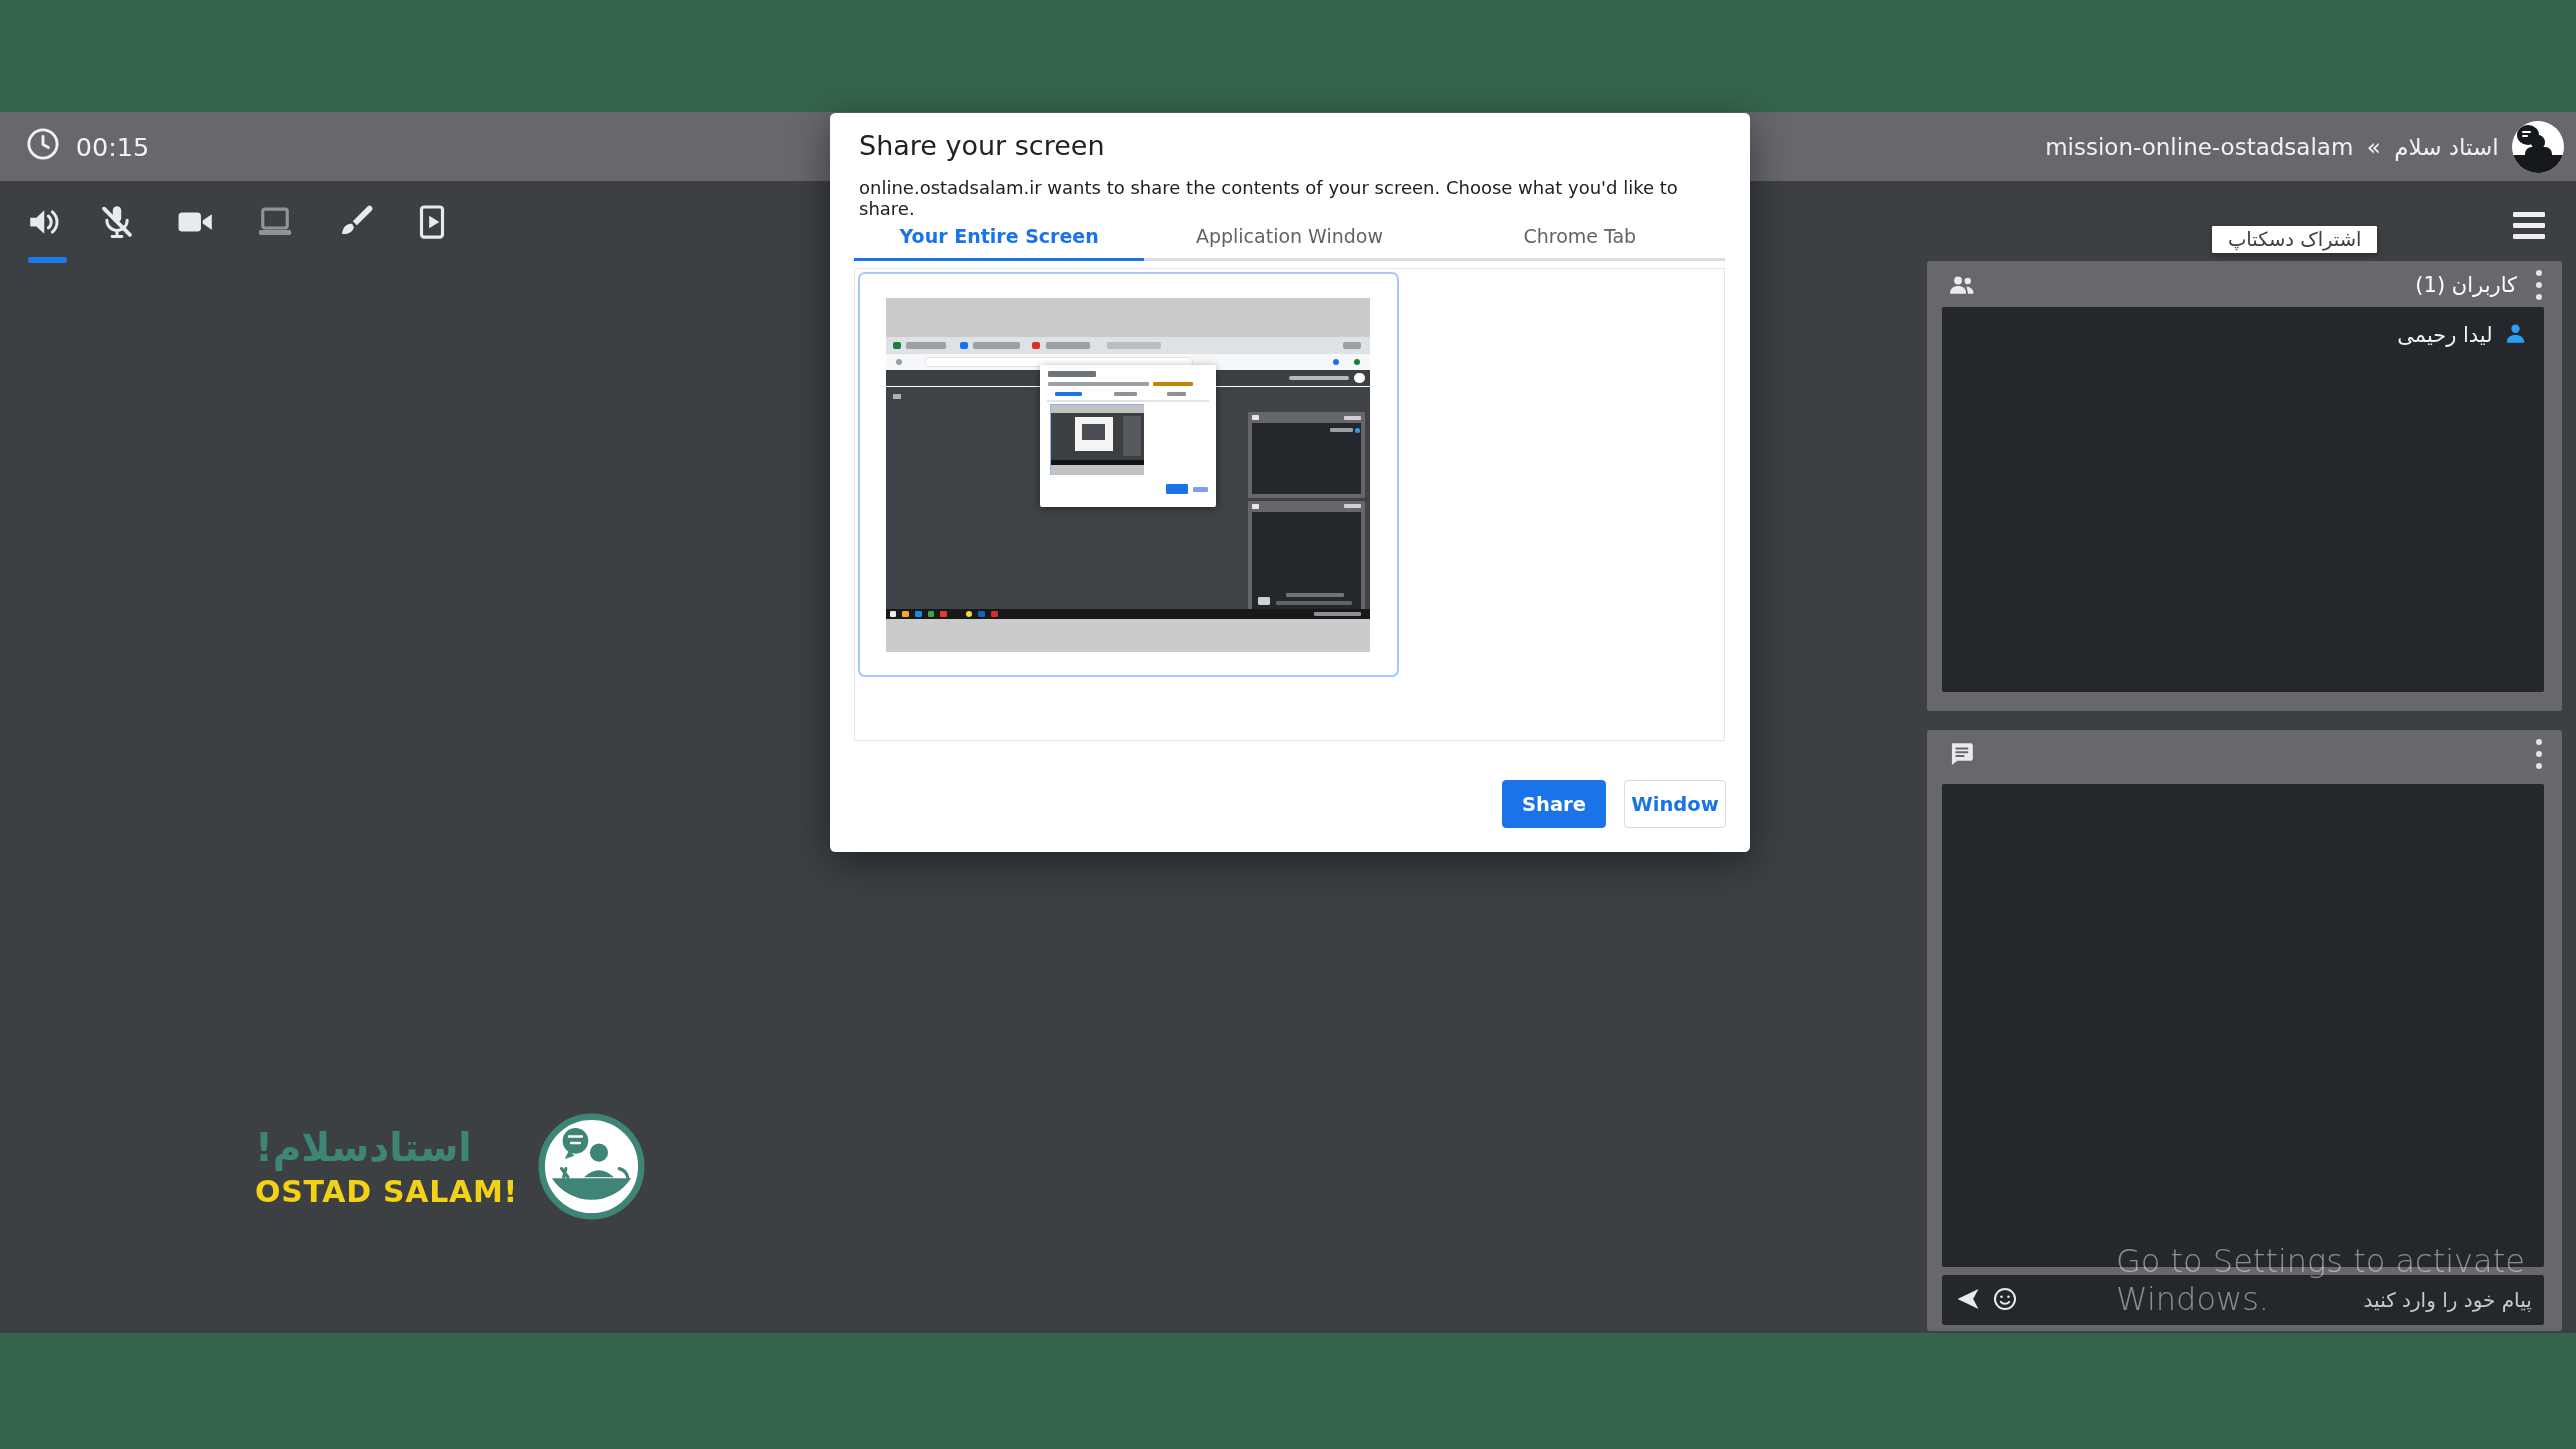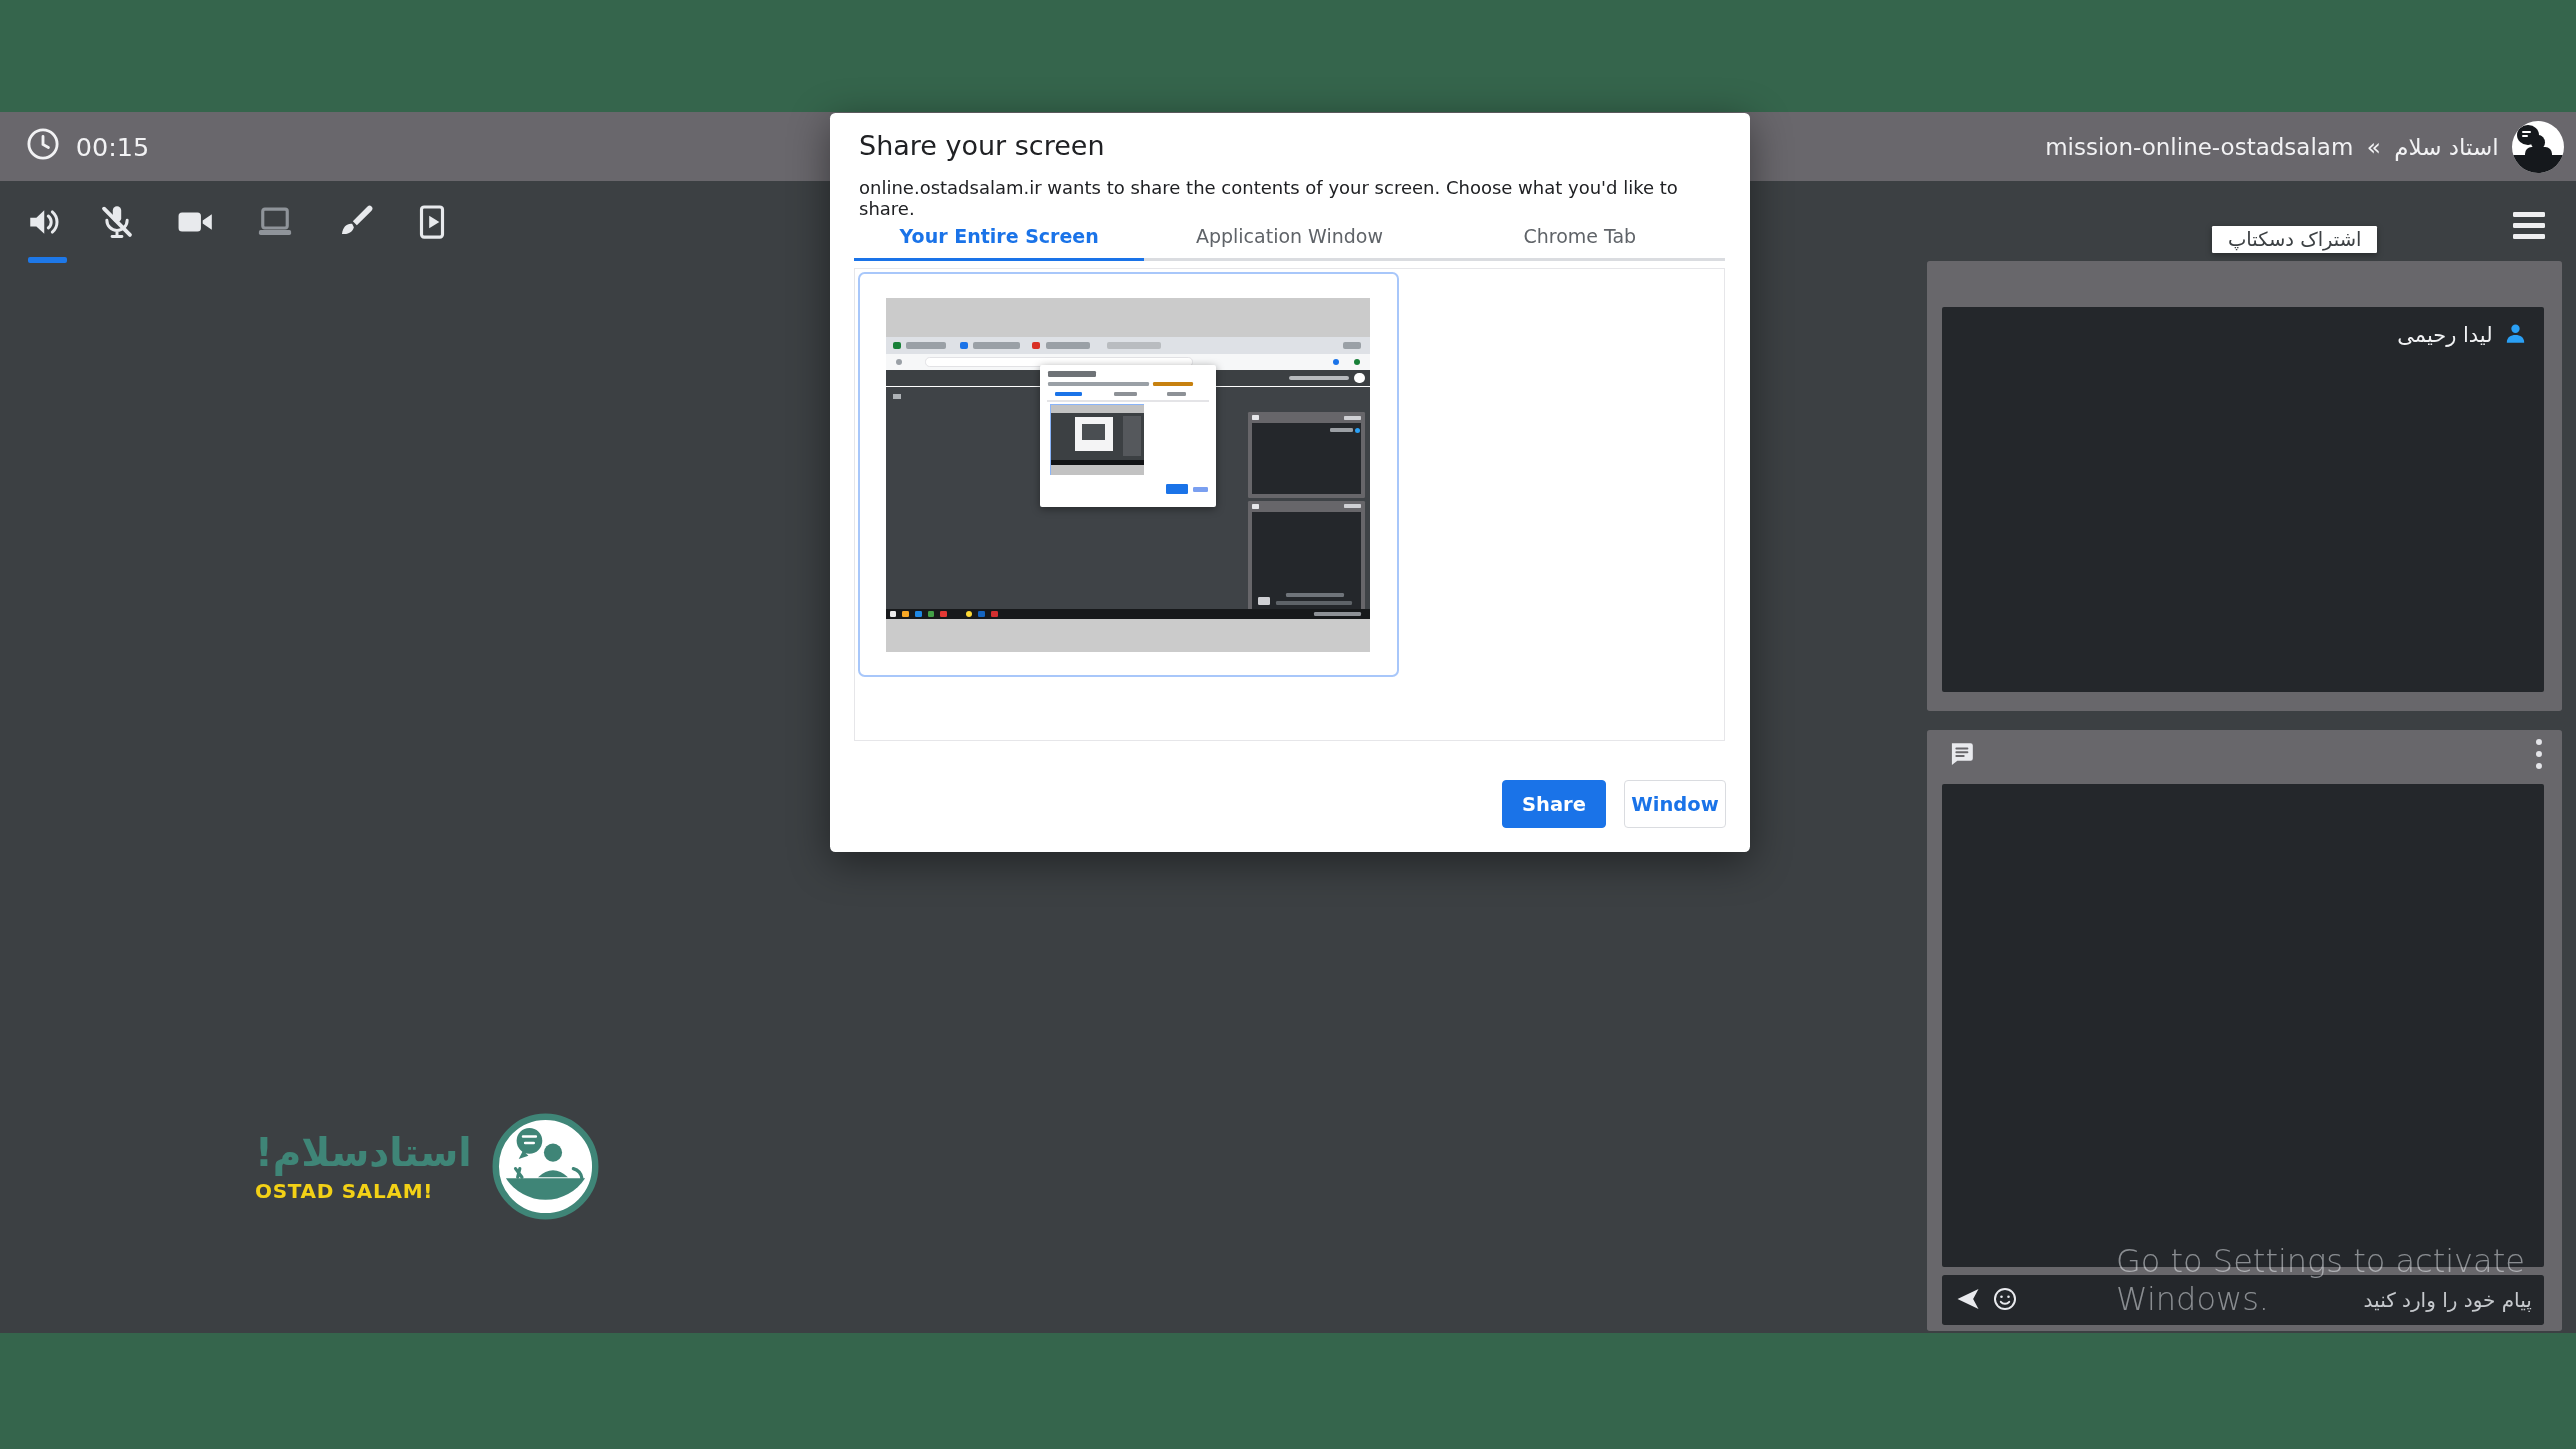--- a/index.html
+++ b/index.html
@@ -32,21 +32,21 @@
   .tool-btn svg{width:42px;height:42px;}
   .active-underline{position:absolute;left:28px;top:76px;width:39px;height:6px;border-radius:2px;background:#1e78e8;}
 
   .hamburger{position:absolute;left:2513px;top:27px;width:35px;height:35px;border:none;background:none;cursor:pointer;display:flex;flex-direction:column;justify-content:center;gap:5.4px;}
   .hamburger i{display:block;width:32px;height:5.4px;border-radius:1.3px;background:#efeff1;}
 
   
   .logo{position:absolute;left:255px;top:932px;display:flex;align-items:center;gap:20px;}
   .logo-text{display:flex;flex-direction:column;align-items:flex-start;}
   .logo-fa{color:#3f8577;font-size:39px;font-weight:bold;}
-  .logo-en{color:#f3d116;font-size:20px;font-weight:bold;letter-spacing:0.7px;margin-top:4px;}
+  .logo-en{color:#f3d116;font-size:30px;font-weight:bold;letter-spacing:0.7px;margin-top:4px;}
   .logo-mark{width:107px;height:107px;}
 
   
   .panel{position:absolute;left:1927px;width:635px;background:var(--panel);border-radius:2.7px;}
   .panel-users{top:261px;height:450px;}
   .panel-chat{top:730px;height:601px;}
   .panel-header{position:relative;height:47px;display:flex;align-items:center;}
   .panel-header .lead-icon{margin-left:20px;width:29.5px;height:29.5px;}
   .panel-header .trail{position:absolute;right:14.8px;display:flex;align-items:center;gap:13.4px;}
   .panel-title{color:#fff;font-size:21px;}
@@ -232,20 +232,38 @@
           <span class="head"></span>
         <span class="bubble">
             <i></i>
             <i></i>
           </span>
       </span>
     </div>
   </header>
 
   <aside class="panel panel-users">
+    <div class="panel-header">
+      <span class="lead-icon">
+        <svg viewBox="0 0 24 24" width="29.5" height="29.5" fill="#e9eaee">
+            <circle cx="9" cy="8.5" r="3.2"></circle>
+            <path d="M2.5 18.6c0-3.5 2.9-5.6 6.5-5.6s6.5 2.1 6.5 5.6v.7H2.5z"></path>
+            <circle cx="16.9" cy="9" r="2.6"></circle>
+            <path d="M15.8 13.4c3.1.2 5.7 2.2 5.7 5.2v.7h-4.3z"></path>
+          </svg>
+      </span>
+      <span class="trail">
+        <span class="panel-title" dir="rtl">کاربران (1)</span>
+        <button class="kebab">
+            <i></i>
+            <i></i>
+            <i></i>
+          </button>
+      </span>
+    </div>
     <div class="panel-body">
       <div class="user-row">
         <span>
           <svg viewBox="0 0 24 24" width="27" height="27" fill="#2aa0f5">
               <circle cx="12" cy="7.8" r="3.7"></circle>
               <path d="M4.3 19.8c0-4.3 3.4-6.5 7.7-6.5s7.7 2.2 7.7 6.5v.4H4.3z"></path>
             </svg>
         </span>
         <span class="user-name" dir="rtl">لیدا رحیمی</span>
       </div>

